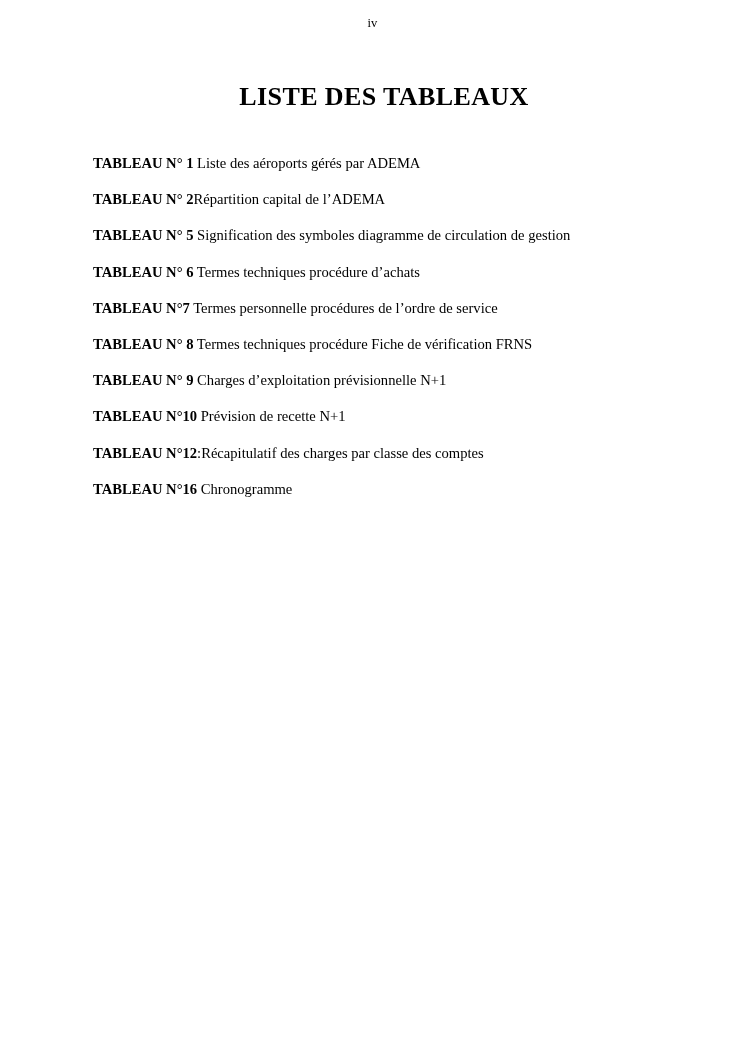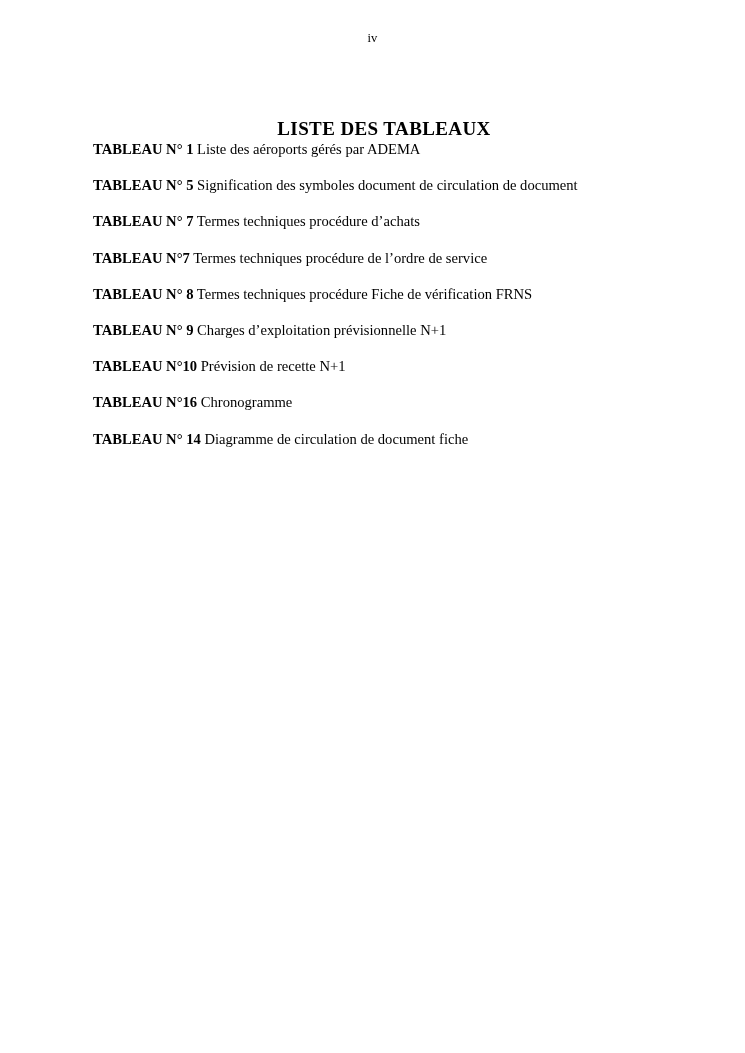--- a/index.html
+++ b/index.html
@@ -18,32 +18,33 @@
   .page {
     width: 745px;
     height: 1053px;
     box-sizing: border-box;
     padding: 0;
     position: relative;
   }
   .page-number {
     text-align: center;
     font-size: 12.5px;
-    margin-top: 31px;
+    margin-top: 16px;
     letter-spacing: 0.2px;
   }
   .doc-title {
     text-align: center;
-    font-size: 19px;
+    font-size: 26px;
     font-weight: bold;
-    margin-top: 72px;
+    margin-top: 51px;
     letter-spacing: 0.4px;
     padding-left: 23px;
   }
   .entries {
+    margin-top: 42px;
     padding-left: 93px;
     padding-right: 60px;
   }
   .entry {
     font-size: 14.6px;
     line-height: 1.35;
     margin-bottom: 16.5px;
     white-space: nowrap;
   }
   .entry .label {
@@ -61,51 +62,54 @@
   <div class="page-number">iv</div>
 
   <div class="doc-title">LISTE DES TABLEAUX</div>
 
   <div class="entries">
 
     <div class="entry">
       <span class="label">TABLEAU N° 1</span><span class="desc"> Liste des aéroports gérés par ADEMA</span>
     </div>
 
+    <div class="entry">
+      <span class="label">TABLEAU N° 2</span><span class="desc">Répartition capital de l’ADEMA</span>
+    </div>
 
 
 
     <div class="entry">
-      <span class="label">TABLEAU N° 5</span><span class="desc"> Signification des symboles document de circulation de document</span>
+      <span class="label">TABLEAU N° 5</span><span class="desc"> Signification des symboles diagramme de circulation de gestion</span>
     </div>
 
     <div class="entry">
-      <span class="label">TABLEAU N° 7</span><span class="desc"> Termes techniques procédure d’achats</span>
+      <span class="label">TABLEAU N° 6</span><span class="desc"> Termes techniques procédure d’achats</span>
     </div>
 
     <div class="entry">
-      <span class="label">TABLEAU N°7</span><span class="desc">  Termes techniques procédure  de l’ordre de service</span>
+      <span class="label">TABLEAU N°7</span><span class="desc">  Termes personnelle procédures  de l’ordre de service</span>
     </div>
 
     <div class="entry">
       <span class="label">TABLEAU N° 8</span><span class="desc"> Termes techniques procédure Fiche de vérification FRNS</span>
     </div>
 
     <div class="entry">
       <span class="label">TABLEAU N° 9</span><span class="desc"> Charges d’exploitation prévisionnelle N+1</span>
     </div>
 
     <div class="entry">
       <span class="label">TABLEAU N°10</span><span class="desc"> Prévision de recette N+1</span>
     </div>
 
 
+    <div class="entry">
+      <span class="label">TABLEAU N°12</span><span class="desc">:Récapitulatif des charges par classe des comptes</span>
+    </div>
 
     <div class="entry">
       <span class="label">TABLEAU N°16</span><span class="desc"> Chronogramme</span>
     </div>
 
-    <div class="entry">
-      <span class="label">TABLEAU N° 14</span><span class="desc"> Diagramme de circulation de document fiche</span>
-    </div>
 
   </div>
 </div>
 
 </body></html>

